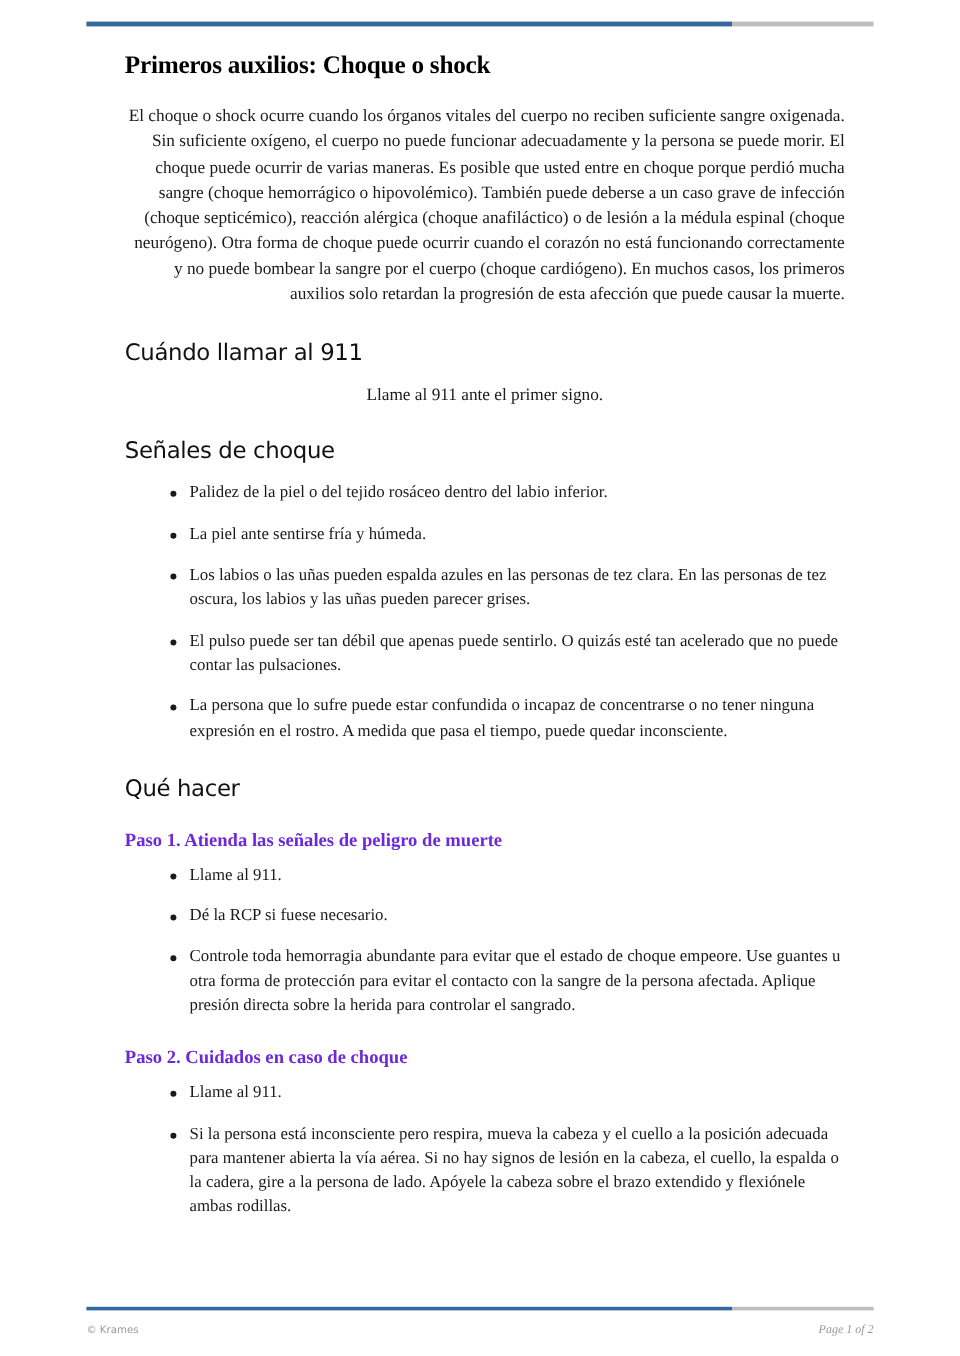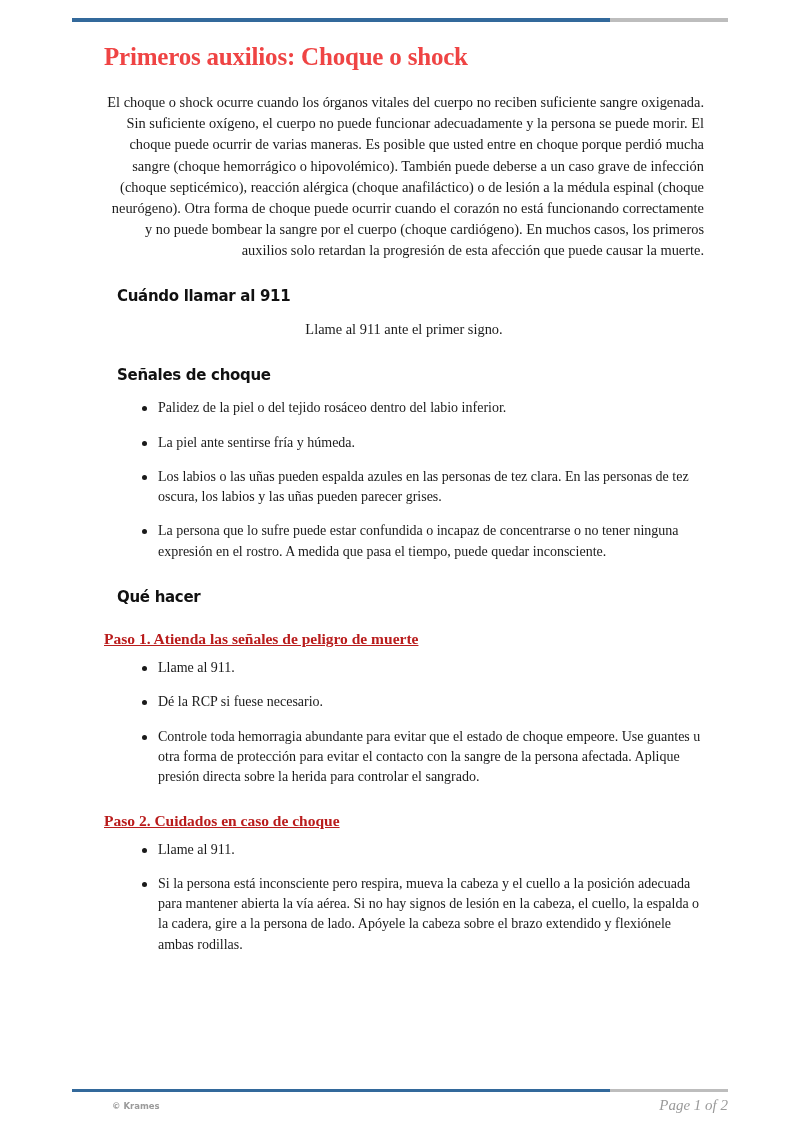--- a/index.html
+++ b/index.html
@@ -39,49 +39,48 @@
     background: #bdbdbd;
   }
   .content {
     position: absolute;
     top: 42px;
     left: 104px;
     width: 600px;
   }
   h1.doc-title {
     font-family: "Liberation Serif", serif;
-    font-size: 25px;
+    font-size: 21px;
     font-weight: bold;
     letter-spacing: -0.2px;
     margin: 0 0 20px 0;
-    color: #ef4444;
+    color: #000000;
     line-height: 1.2;
   }
   p.body-text {
     font-size: 14.4px;
     line-height: 1.47;
     margin: 0 0 18px 0;
     text-align: right;
     color: #1a1a1a;
   }
   h2.section-head {
     font-family: "DejaVu Sans", sans-serif;
-    font-size: 15px;
-    font-weight: bold;
+    font-size: 19px;
+    font-weight: normal;
     color: #111111;
-    margin: 26px 0 14px 13px;
+    margin: 26px 0 14px 0;
     letter-spacing: -0.3px;
   }
   h3.step-head {
     font-family: "Liberation Serif", serif;
     font-size: 15.5px;
     font-weight: bold;
-    color: #b91c1c;
+    color: #6d28d9;
     margin: 24px 0 10px 0;
-    text-decoration: underline;
   }
   ul.bullets {
     list-style: none;
     margin: 0 0 4px 0;
     padding: 0 0 0 38px;
   }
   ul.bullets li {
     position: relative;
     font-size: 14px;
     line-height: 1.45;
@@ -128,29 +127,28 @@
     left: 72px;
     right: 72px;
     display: flex;
     justify-content: space-between;
     align-items: center;
     font-size: 9.5px;
     color: #8a8a8a;
   }
   .footer .left {
     font-family: "DejaVu Sans", sans-serif;
-    font-weight: bold;
+    font-weight: normal;
     font-size: 8.5px;
     color: #9a9a9a;
-    margin-left: 40px;
   }
   .footer .right {
     font-family: "Liberation Serif", serif;
     font-style: italic;
-    font-size: 15px;
+    font-size: 10px;
     color: #9a9a9a;
   }
 </style>
 </head>
 <body>
 
 <div class="page">
 
   <div class="top-rule">
     <div class="seg-blue"></div>
@@ -164,20 +162,21 @@
     <p class="body-text">El choque o shock ocurre cuando los órganos vitales del cuerpo no reciben suficiente sangre oxigenada. Sin suficiente oxígeno, el cuerpo no puede funcionar adecuadamente y la persona se puede morir. El choque puede ocurrir de varias maneras. Es posible que usted entre en choque porque perdió mucha sangre (choque hemorrágico o hipovolémico). También puede deberse a un caso grave de infección (choque septicémico), reacción alérgica (choque anafiláctico) o de lesión a la médula espinal (choque neurógeno). Otra forma de choque puede ocurrir cuando el corazón no está funcionando correctamente y no puede bombear la sangre por el cuerpo (choque cardiógeno). En muchos casos, los primeros auxilios solo retardan la progresión de esta afección que puede causar la muerte.</p>
 
     <h2 class="section-head">Cuándo llamar al  911</h2>
     <p class="subtle-para">Llame al  911 ante el primer signo.</p>
 
     <h2 class="section-head">Señales de choque</h2>
     <ul class="bullets">
       <li>Palidez de la piel o del tejido rosáceo dentro del labio inferior.</li>
       <li>La piel ante sentirse fría y húmeda.</li>
       <li>Los labios o las uñas pueden espalda azules en las personas de tez clara. En las personas de tez oscura, los labios y las uñas pueden parecer grises.</li>
+      <li>El pulso puede ser tan débil que apenas puede sentirlo. O quizás esté tan acelerado que no puede contar las pulsaciones.</li>
       <li>La persona que lo sufre puede estar confundida o incapaz de concentrarse o no tener ninguna expresión en el rostro. A medida que pasa el tiempo, puede quedar inconsciente.</li>
     </ul>
 
     <h2 class="section-head">Qué hacer</h2>
 
     <h3 class="step-head">Paso 1. Atienda las señales de peligro de muerte</h3>
     <ul class="bullets">
       <li>Llame al  911.</li>
       <li>Dé la RCP si fuese necesario.</li>
       <li>Controle toda hemorragia abundante para evitar que el estado de choque empeore. Use guantes u otra forma de protección para evitar el contacto con la sangre de la persona afectada. Aplique presión directa sobre la herida para controlar el sangrado.</li>

